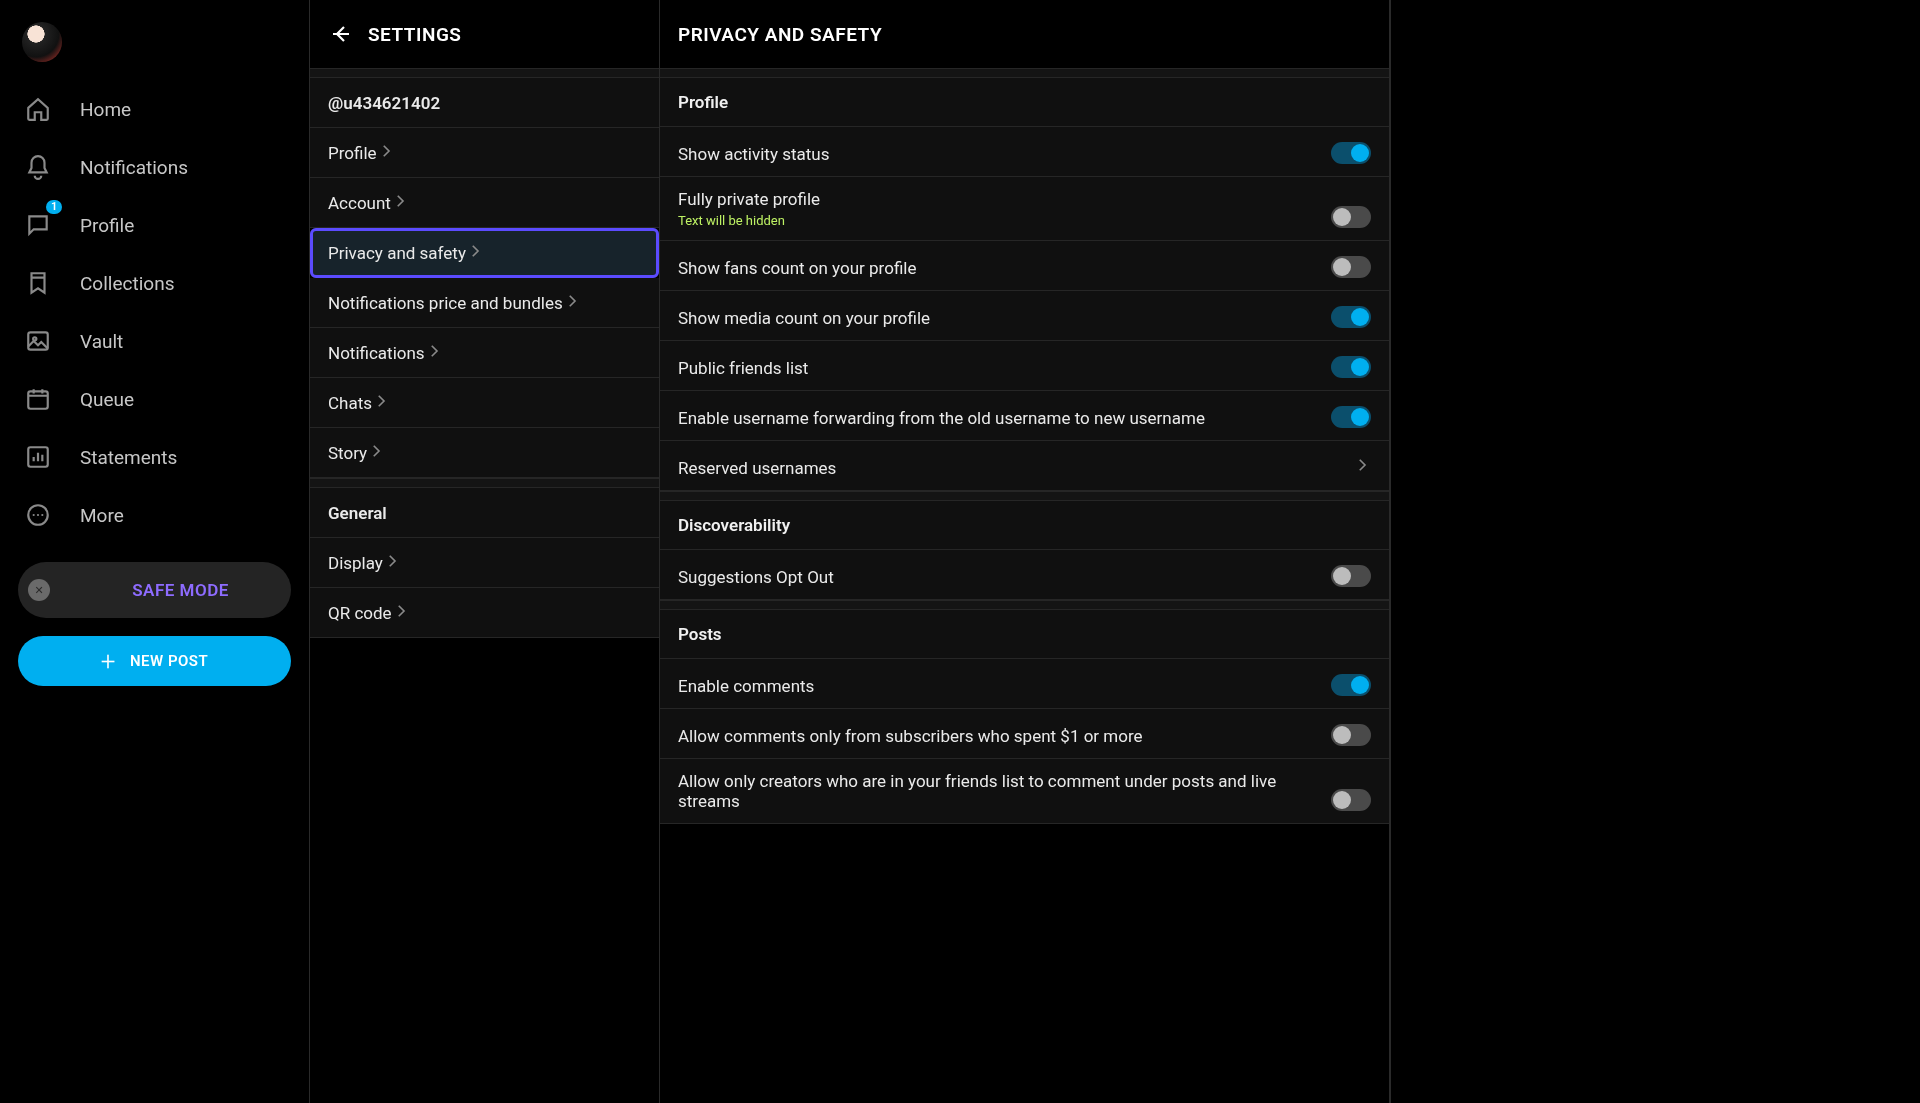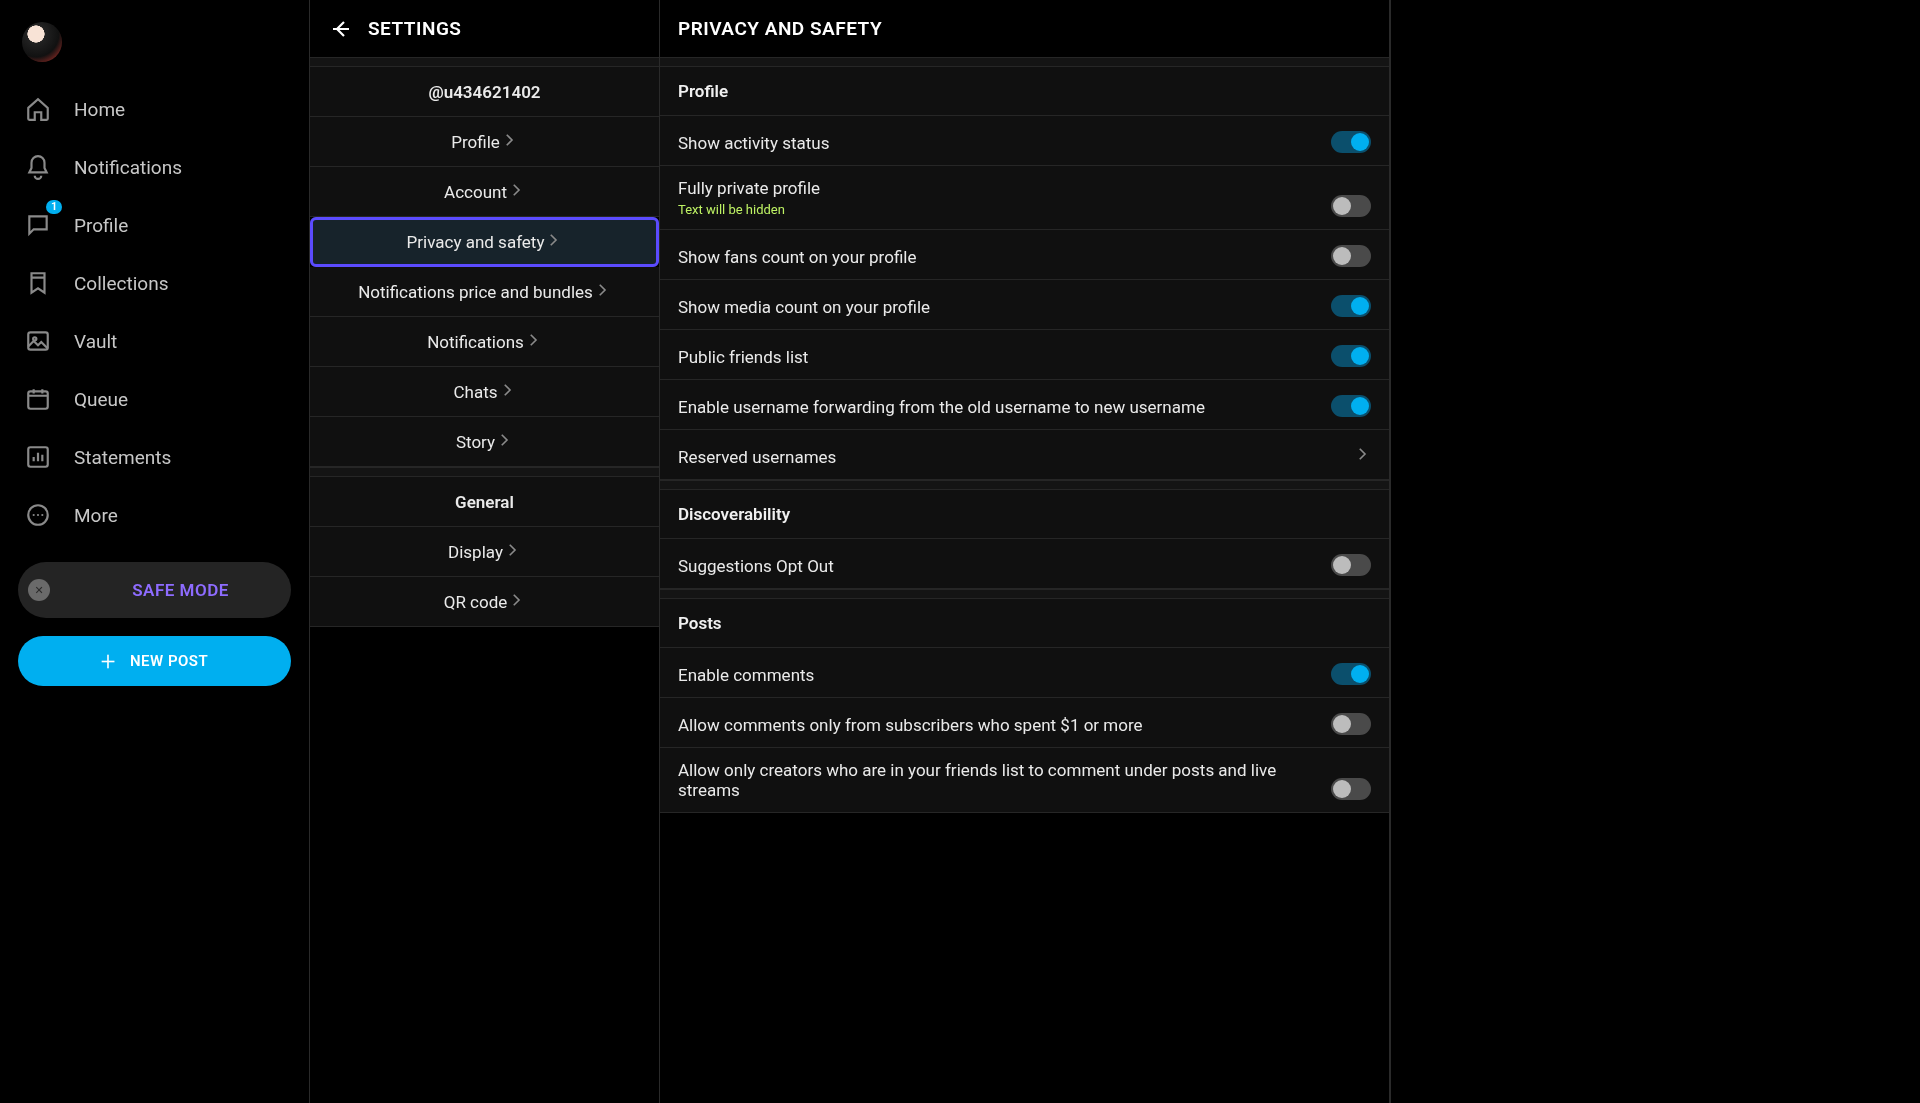--- a/index.html
+++ b/index.html
@@ -2,40 +2,40 @@
 <html><head>
 <meta charset="utf-8">
 <style>
   * { box-sizing: border-box; margin: 0; padding: 0; }
   html, body { width: 100%; height: 100%; background: #000; color: #fff; font-family: -apple-system, BlinkMacSystemFont, "Segoe UI", Roboto, Helvetica, Arial, sans-serif; overflow: hidden; }
   .app { display: flex; height: 100%; }
   
   
   .sidebar { width: 310px; flex-shrink: 0; padding: 12px 18px 0 18px; display: flex; flex-direction: column; border-right: 1px solid #2a2a2a; background:#000;}
   .avatar { width: 40px; height: 40px; border-radius: 50%; margin: 10px 0 18px 4px; background: radial-gradient(circle at 35% 30%, #f8e3d6 0%, #f8e3d6 22%, #222 23%, #111 60%, #c7362e 100%);}
-  .nav-item { display: flex; align-items: center; gap: 22px; height: 58px; padding: 0 6px; color: #c7c7c7; font-size: 19px; cursor: pointer; border-radius: 8px; position: relative;}
+  .nav-item { display: flex; align-items: center; gap: 28px; height: 58px; padding: 0 6px; color: #c7c7c7; font-size: 19px; cursor: pointer; border-radius: 8px; position: relative;}
   .nav-item .ic { width: 28px; height: 28px; display:flex; align-items:center; justify-content:center; color:#8a8a8a;}
   .nav-item svg { width: 26px; height: 26px; stroke: #8a8a8a; fill: none; stroke-width: 2; }
   .badge { position:absolute; left:28px; top:4px; background:#00aff0; color:#fff; font-size:11px; font-weight:600; padding:1px 5px 1px 5px; border-radius:8px; line-height:12px;}
   .safe-mode { display:flex; align-items:center; gap:18px; background:#242424; border-radius:999px; height:56px; margin-top:18px; padding:0 20px 0 4px;}
   .safe-mode .pill { width:50px; height:40px; display:flex; align-items:center; }
   .safe-mode .pill .knob { width:22px; height:22px; border-radius:50%; background:#6a6a6a; display:flex; align-items:center; justify-content:center; margin-left:6px;}
   .safe-mode .pill .knob::after{content:"✕"; font-size:11px; color:#2a2a2a;}
   .safe-mode .lbl { flex:1; text-align:center; color:#8e6cff; font-weight:600; letter-spacing:0.5px; font-size:17px;}
   .new-post { display:flex; align-items:center; justify-content:center; gap:14px; background:#00aff0; color:#fff; border-radius:999px; height:50px; margin-top:18px; font-weight:600; letter-spacing:0.5px; font-size:15px; cursor:pointer;}
   .new-post .plus{font-size:26px; font-weight:300;}
   
   
   .col { border-right:1px solid #2a2a2a; background:#000; overflow-y:auto;}
   .col2 { width: 350px; flex-shrink:0;}
-  .col-header { display:flex; align-items:center; gap:14px; height:57px; padding:0 18px; font-size:19px; font-weight:600; letter-spacing:0.5px;}
+  .col-header { display:flex; align-items:center; gap:14px; height:68px; padding:0 18px; font-size:19px; font-weight:600; letter-spacing:0.5px;}
   .col-header .back{width:26px; height:26px; display:flex; align-items:center; justify-content:center; cursor:pointer;}
   .col-header .back svg{width:24px;height:24px;stroke:#fff;fill:none;stroke-width:2.2;}
   .spacer-strip{height:10px; background:#141414; border-top:1px solid #262626; border-bottom:1px solid #262626;}
-  .list-row{display:flex; align-items:center; justify-content:center; height:50px; padding:0 18px; font-size:17px; color:#eaeaea; border-bottom:1px solid #262626; cursor:pointer; background:#101010;}
+  .list-row{display:flex; align-items:center; justify-content:flex-start; height:50px; padding:0 18px; font-size:17px; color:#eaeaea; border-bottom:1px solid #262626; cursor:pointer; background:#101010;}
   .list-row.header-row{font-weight:600; cursor:default; background:#101010;}
   .list-row .chev svg{width:18px;height:18px;stroke:#8a8a8a;fill:none;stroke-width:2.2;}
   .list-row.selected{outline:3px solid #5b4bff; outline-offset:-3px; background:#17232b; border-radius:6px;}
   
   
   .col3 { flex:1; min-width:0;}
   .col3 .col-header{padding-left:18px;}
   .section-title{font-weight:600; font-size:17px; padding:14px 18px; background:#101010; border-bottom:1px solid #262626; color:#f0f0f0;}
   .opt-row{display:flex; align-items:flex-end; justify-content:space-between; min-height:50px; padding:12px 18px; border-bottom:1px solid #262626; background:#101010; gap:24px;}
   .opt-row .txt{font-size:17px; color:#eaeaea;}

